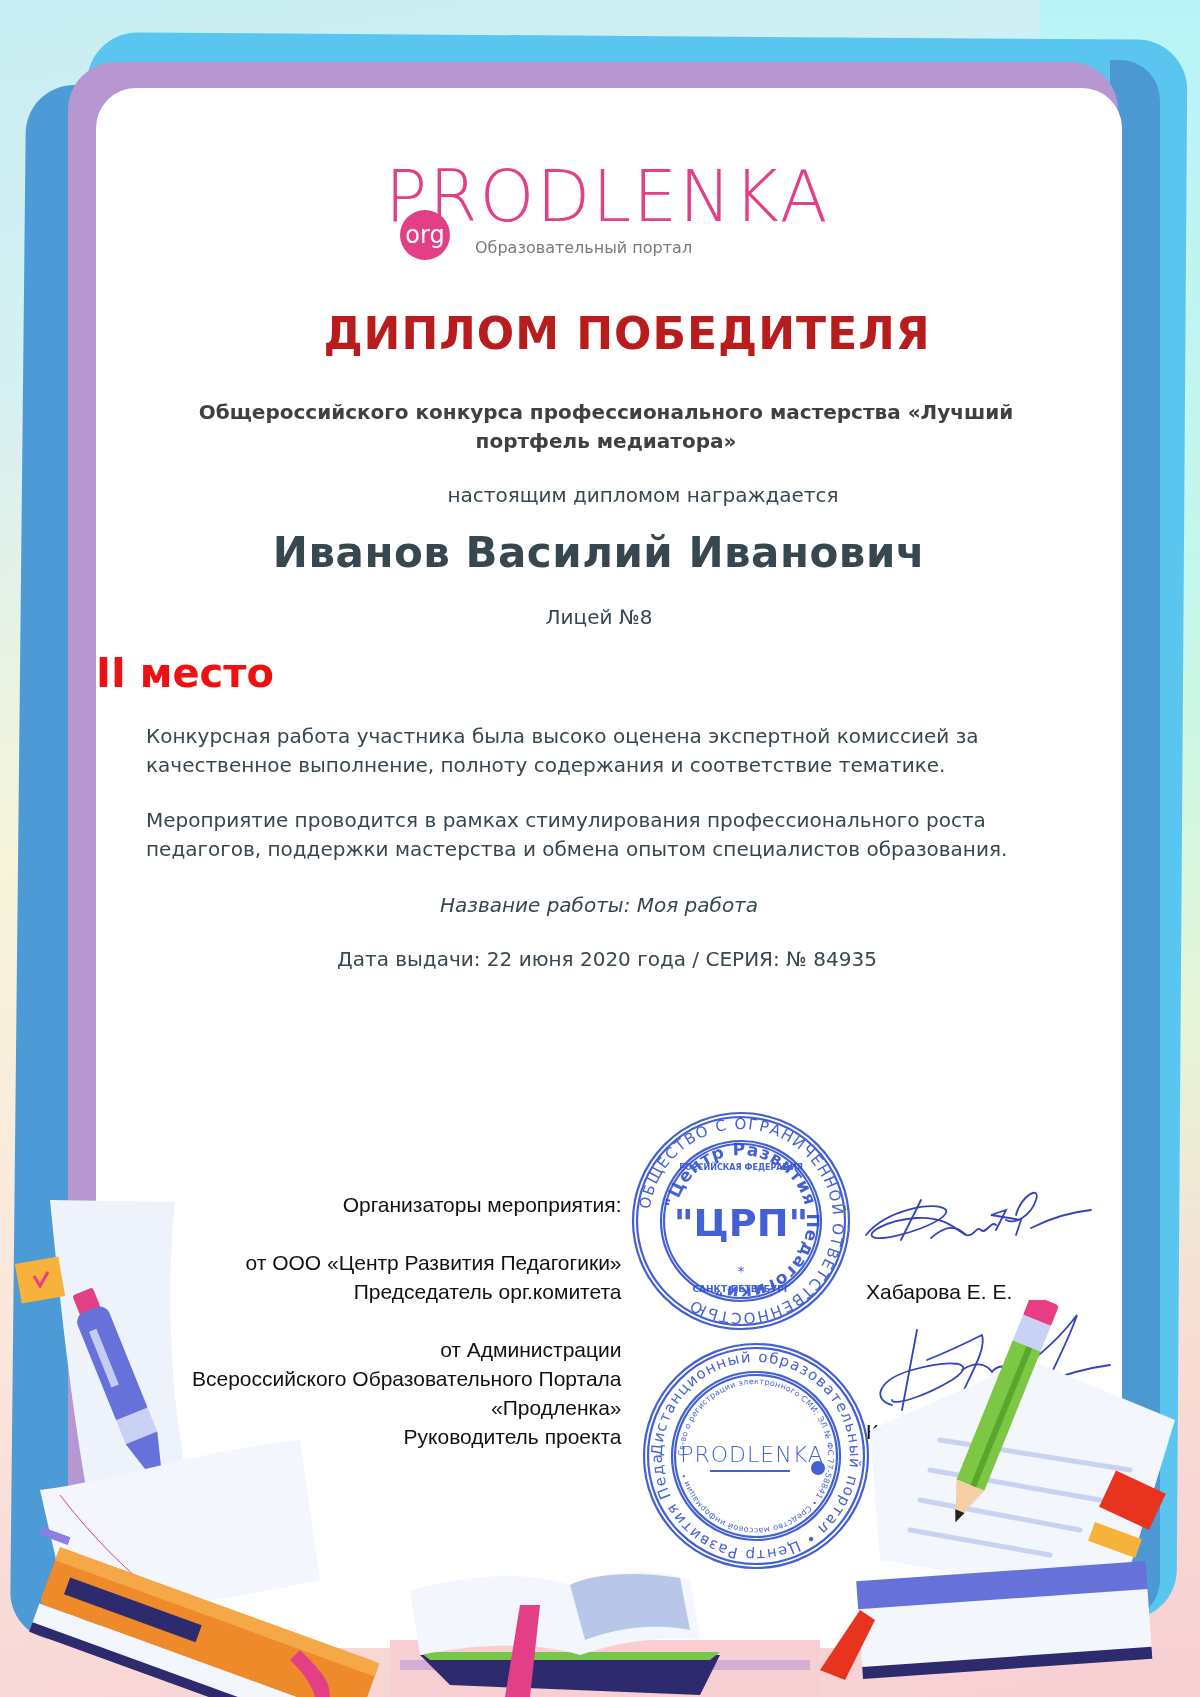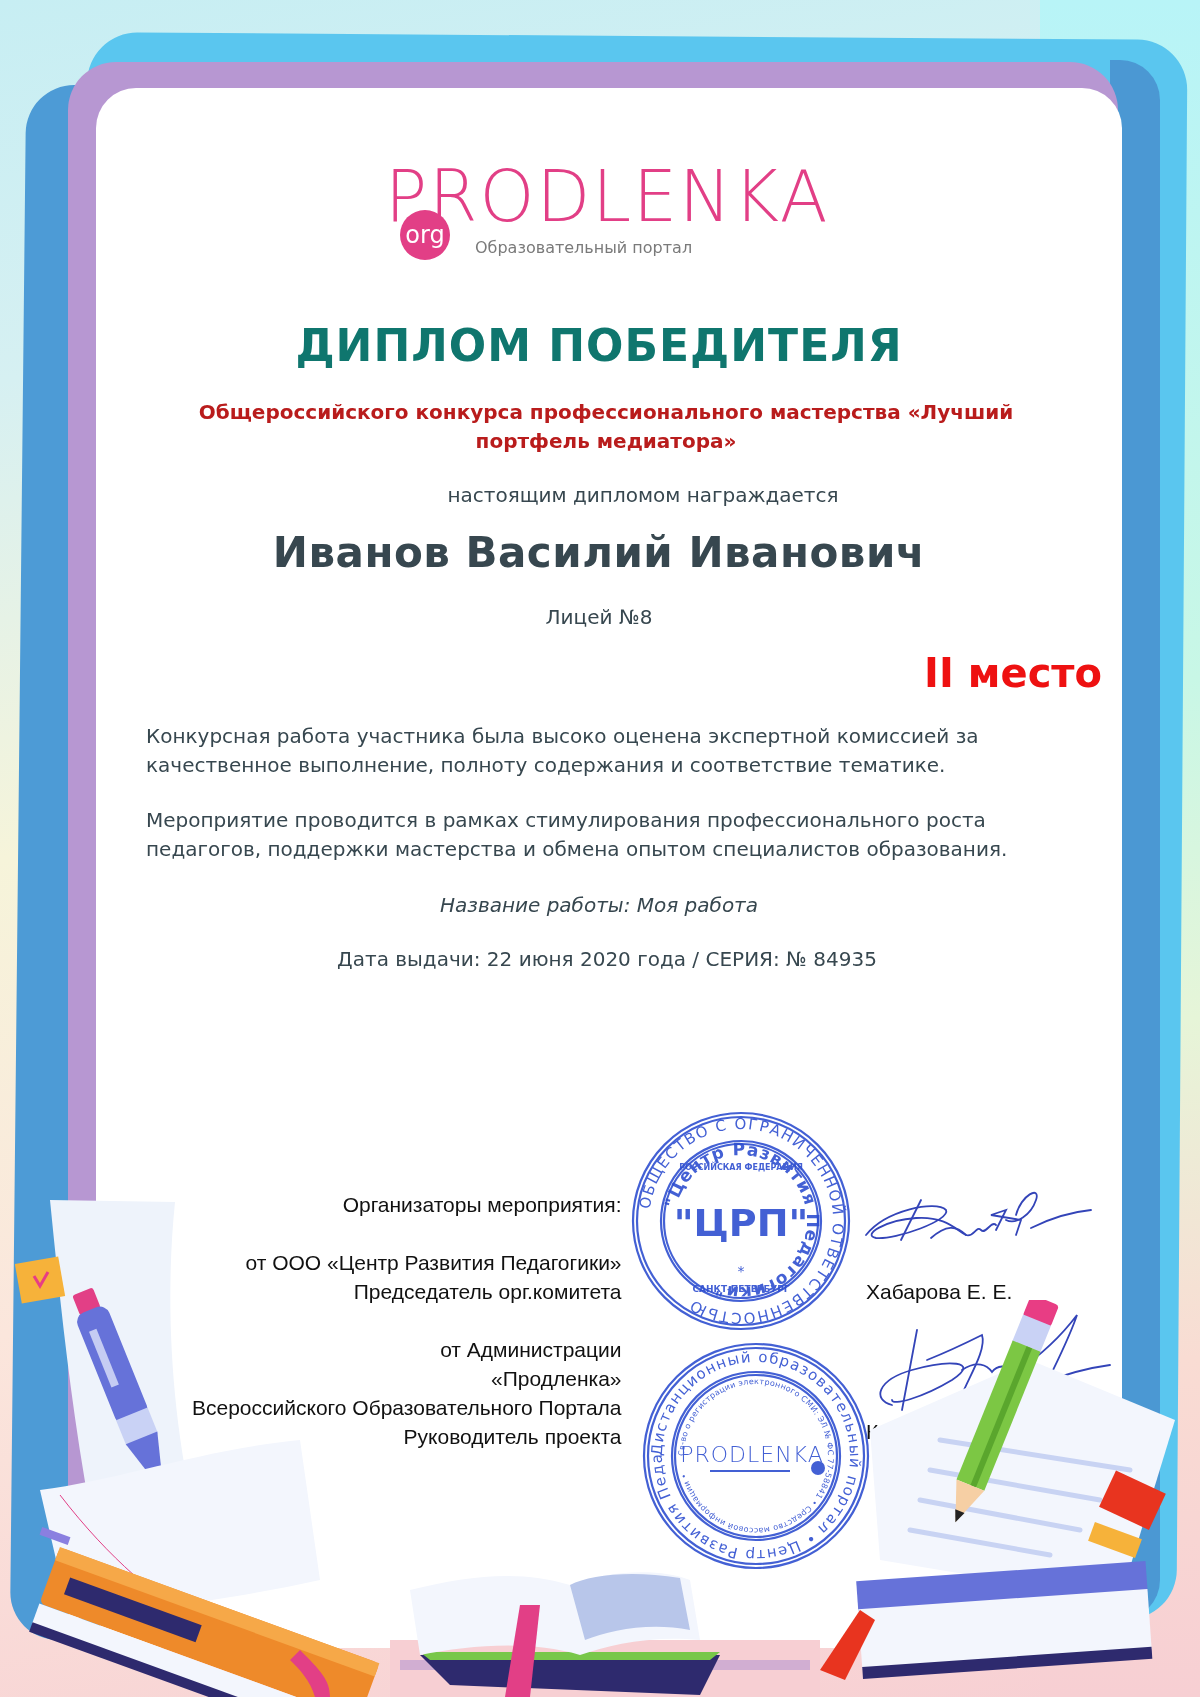--- a/index.html
+++ b/index.html
@@ -46,42 +46,42 @@
     .logo-sub {
       position: absolute; left: 90px; top: 78px; font-size: 16px; color: #7a7a7a;
     }
     .logo-org {
       position: absolute; left: 400px; top: 210px; width: 50px; height: 50px;
       border-radius: 50%; background: #e23f86; color: #fff; font-size: 24px;
       display: flex; align-items: center; justify-content: center;
     }
 
     .title {
-      position: absolute; left: 96px; width: 1006px; top: 320px;
-      font-size: 44px; font-weight: bold; color: #0f766e; letter-spacing: 1px; text-align: center;
+      position: absolute; left: 96px; width: 1006px; top: 308px;
+      font-size: 44px; font-weight: bold; color: #b91c1c; letter-spacing: 1px; text-align: center; padding-left: 28px;
     }
     .contest {
       position: absolute; left: 176px; width: 860px; top: 398px;
-      font-size: 20px; font-weight: bold; color: #b91c1c; line-height: 29px; text-align: center;
+      font-size: 20px; font-weight: bold; color: #404040; line-height: 29px; text-align: center;
     }
     .awarded {
       position: absolute; left: 96px; width: 1006px; top: 483px;
       font-size: 20px; color: #37474f; text-align: center; margin-left: 44px;
     }
     .recipient {
       position: absolute; left: 96px; width: 1006px; top: 528px;
       font-size: 42px; font-weight: bold; color: #37474f; text-align: center; letter-spacing: 0.5px;
     }
     .org {
       position: absolute; left: 96px; width: 1006px; top: 605px;
       font-size: 20px; color: #37474f; text-align: center;
     }
     .place {
       position: absolute; left: 96px; width: 1006px; top: 650px;
-      font-size: 40px; font-weight: bold; color: #ee1111; text-align: right;
+      font-size: 40px; font-weight: bold; color: #ee1111; text-align: left;
     }
     .para {
       position: absolute; left: 146px; width: 906px;
       font-size: 20px; color: #37474f; line-height: 29px; 
     }
     .para-1 { top: 722px; }
     .para-2 { top: 806px; }
     .work-title {
       position: absolute; left: 96px; width: 1006px; top: 893px;
       font-size: 20px; color: #37474f; text-align: center; font-style: italic;
@@ -139,22 +139,22 @@
 <div class="work-title">Название работы: Моя работа</div>
 <div class="issue-date">Дата выдачи: 22 июня 2020 года / СЕРИЯ: № 84935</div>
 
 <div class="organizers">
   <div>Организаторы мероприятия:</div>
   <div class="gap"></div>
   <div style="white-space:pre"> от ООО «Центр Развития Педагогики»</div>
   <div>Председатель орг.комитета</div>
   <div class="gap"></div>
   <div>от Администрации</div>
+  <div>Всероссийского Образовательного Портала</div>
   <div>«Продленка»</div>
-  <div>Всероссийского Образовательного Портала</div>
   <div>Руководитель проекта</div>
 </div>
 
 <svg class="stamp stamp-1" viewBox="0 0 226 226">
   <defs>
     <path id="s1outer" d="M113,113 m-92,0 a92,92 0 1,1 184,0 a92,92 0 1,1 -184,0"></path>
     <path id="s1inner" d="M113,113 m-66,0 a66,66 0 1,1 132,0 a66,66 0 1,1 -132,0"></path>
   </defs>
   <g fill="none" stroke="#2f4fd0" stroke-width="2.2" opacity="0.9">
     <circle cx="113" cy="113" r="108"></circle>

